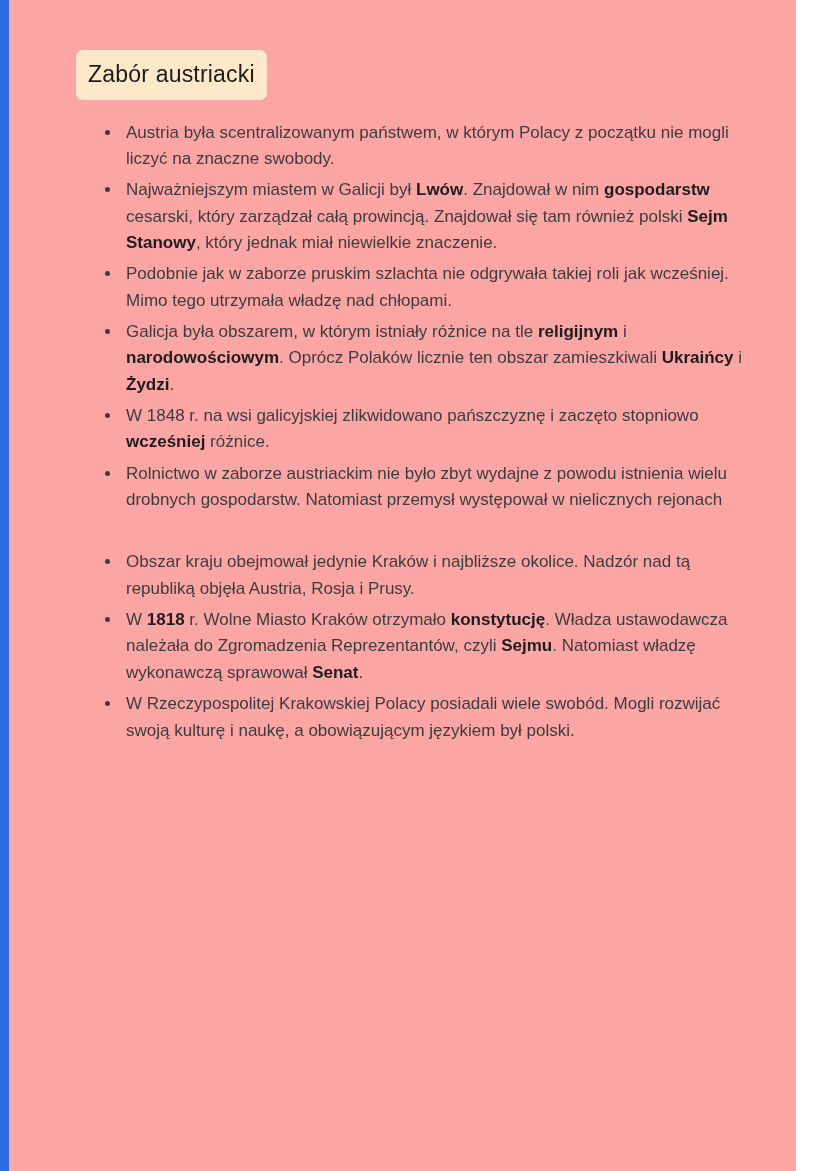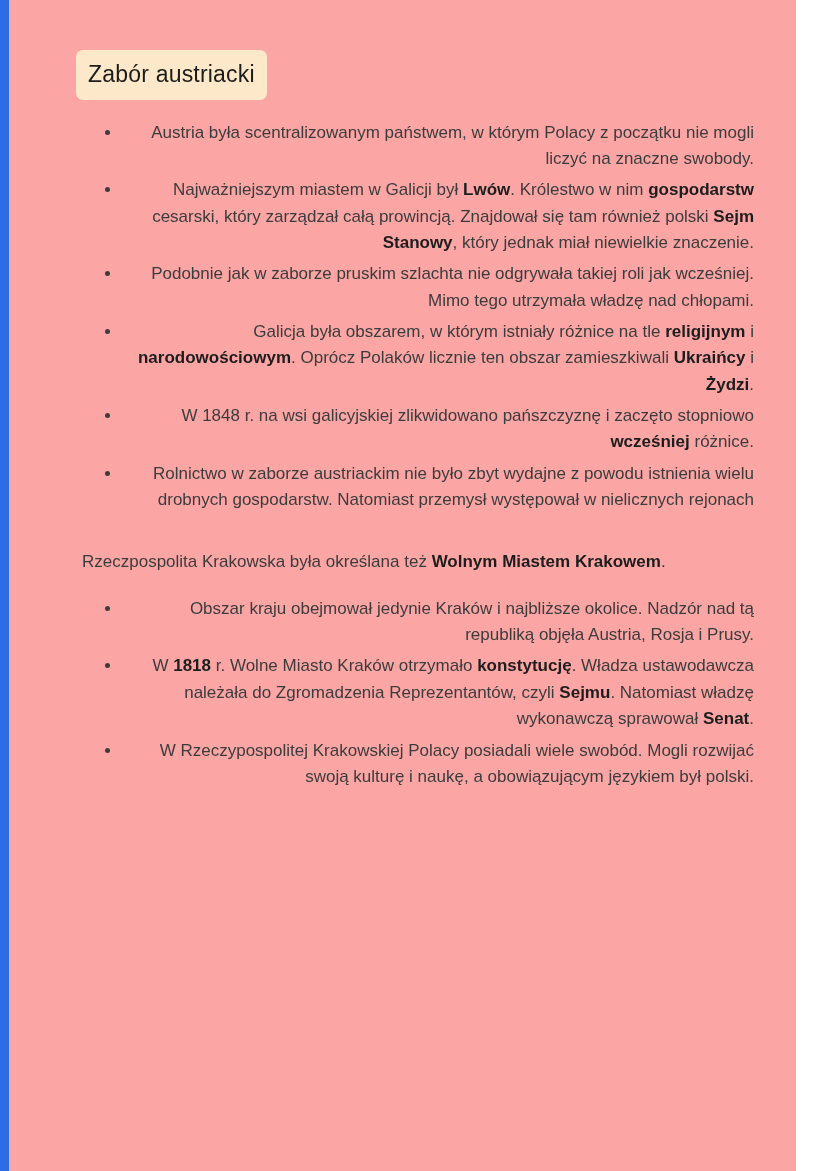--- a/index.html
+++ b/index.html
@@ -44,48 +44,46 @@
   }
   .intro { margin: 0 4px 20px 6px; }
   .bullets {
     list-style: disc;
     margin: 0 0 36px 30px;
     padding-left: 16px;
   }
   .bullets li {
     margin-bottom: 5px;
     padding-left: 4px;
-    text-align: right;
   }
   strong, .bullets strong, .intro strong {
     color: #1d1d1d;
     font-weight: 700;
   }
 </style>
 </head>
 <body>
 
 <div class="page">
   <div class="accent-bar"></div>
   <div class="content">
 
     <section class="note-section">
       <h2 class="heading"><span class="hl">Zabór austriacki</span></h2>
       <ul class="bullets">
           <li><span>Austria była scentralizowanym państwem, w którym Polacy z początku nie mogli liczyć na znaczne swobody.</span></li>
-          <li><span>Najważniejszym miastem w Galicji był </span><strong>Lwów</strong><span>. Królestwo w nim </span><strong>gospodarstw</strong><span> cesarski, który zarządzał całą prowincją. Znajdował się tam również polski </span><strong>Sejm Stanowy</strong><span>, który jednak miał niewielkie znaczenie.</span></li>
+          <li><span>Najważniejszym miastem w Galicji był </span><strong>Lwów</strong><span>. Znajdował w nim </span><strong>gospodarstw</strong><span> cesarski, który zarządzał całą prowincją. Znajdował się tam również polski </span><strong>Sejm Stanowy</strong><span>, który jednak miał niewielkie znaczenie.</span></li>
           <li><span>Podobnie jak w zaborze pruskim szlachta nie odgrywała takiej roli jak wcześniej. Mimo tego utrzymała władzę nad chłopami.</span></li>
           <li><span>Galicja była obszarem, w którym istniały różnice na tle </span><strong>religijnym</strong><span> i </span><strong>narodowościowym</strong><span>. Oprócz Polaków licznie ten obszar zamieszkiwali </span><strong>Ukraińcy</strong><span> i </span><strong>Żydzi</strong><span>.</span></li>
           <li><span>W 1848 r. na wsi galicyjskiej zlikwidowano pańszczyznę i zaczęto stopniowo </span><strong>wcześniej</strong><span> różnice.</span></li>
           <li><span>Rolnictwo w zaborze austriackim nie było zbyt wydajne z powodu istnienia wielu drobnych gospodarstw. Natomiast przemysł występował w nielicznych rejonach</span></li>
         </ul>
     </section>
 
     <section class="note-section">
-      <p class="intro"><span>Rzeczpospolita Krakowska była określana też </span><strong>Wolnym Miastem Krakowem</strong><span>.</span></p>
       <ul class="bullets">
           <li><span>Obszar kraju obejmował jedynie Kraków i najbliższe okolice. Nadzór nad tą republiką objęła Austria, Rosja i Prusy.</span></li>
           <li><span>W </span><strong>1818</strong><span> r. Wolne Miasto Kraków otrzymało </span><strong>konstytucję</strong><span>. Władza ustawodawcza należała do Zgromadzenia Reprezentantów, czyli </span><strong>Sejmu</strong><span>. Natomiast władzę wykonawczą sprawował </span><strong>Senat</strong><span>.</span></li>
           <li><span>W Rzeczypospolitej Krakowskiej Polacy posiadali wiele swobód. Mogli rozwijać swoją kulturę i naukę, a obowiązującym językiem był polski.</span></li>
         </ul>
     </section>
 
   </div>
 </div>
 

